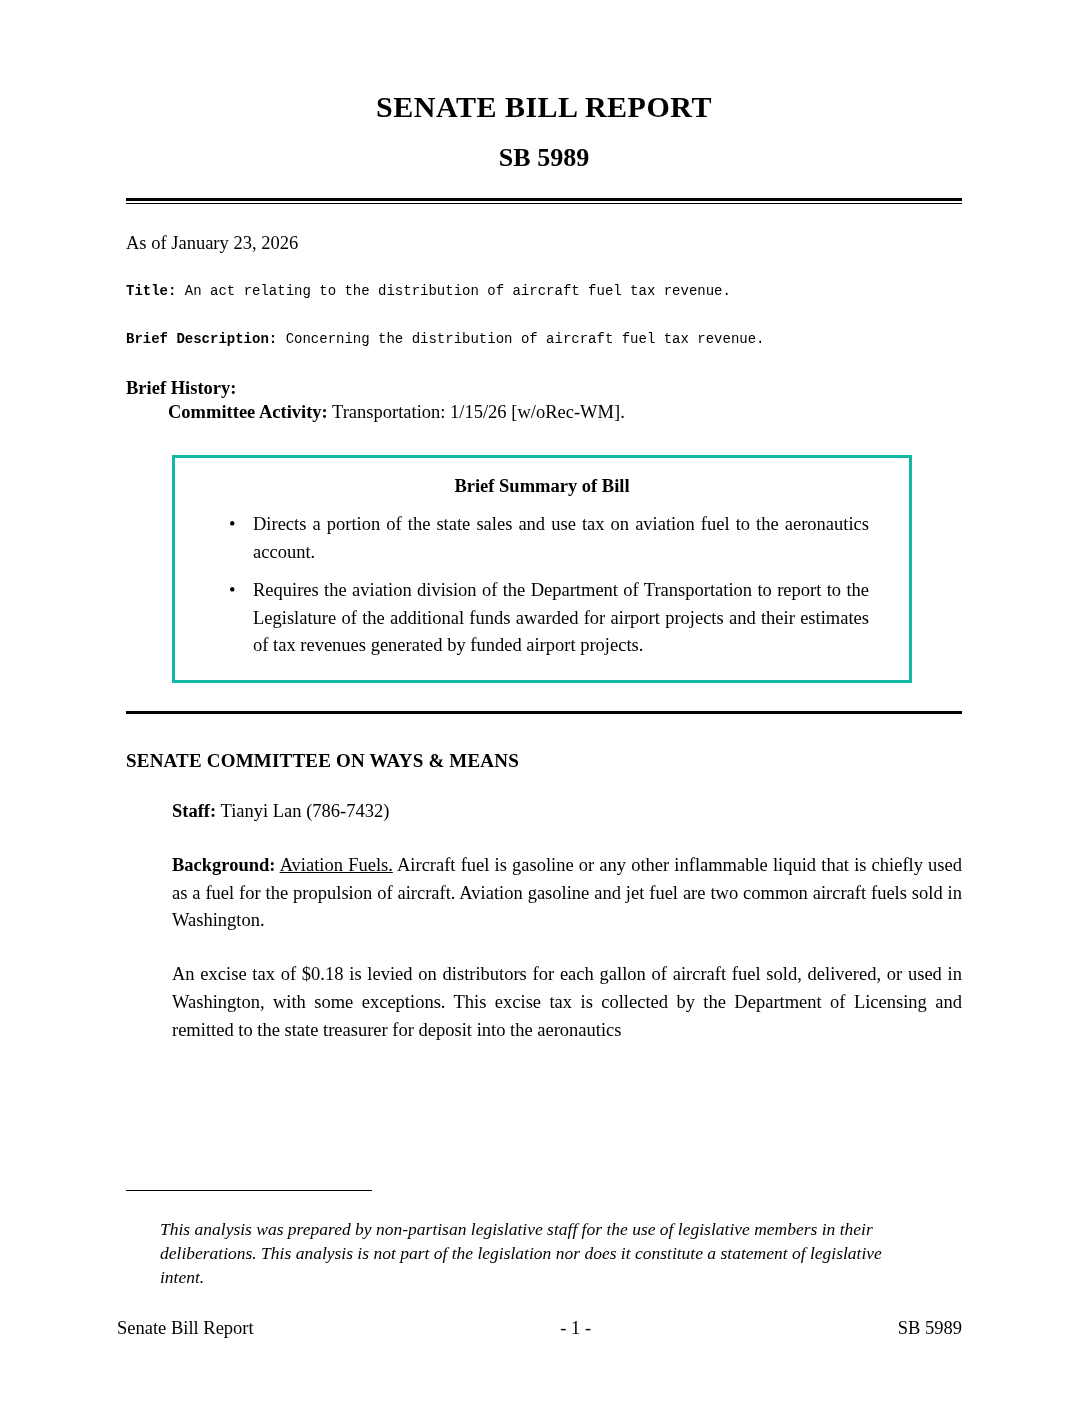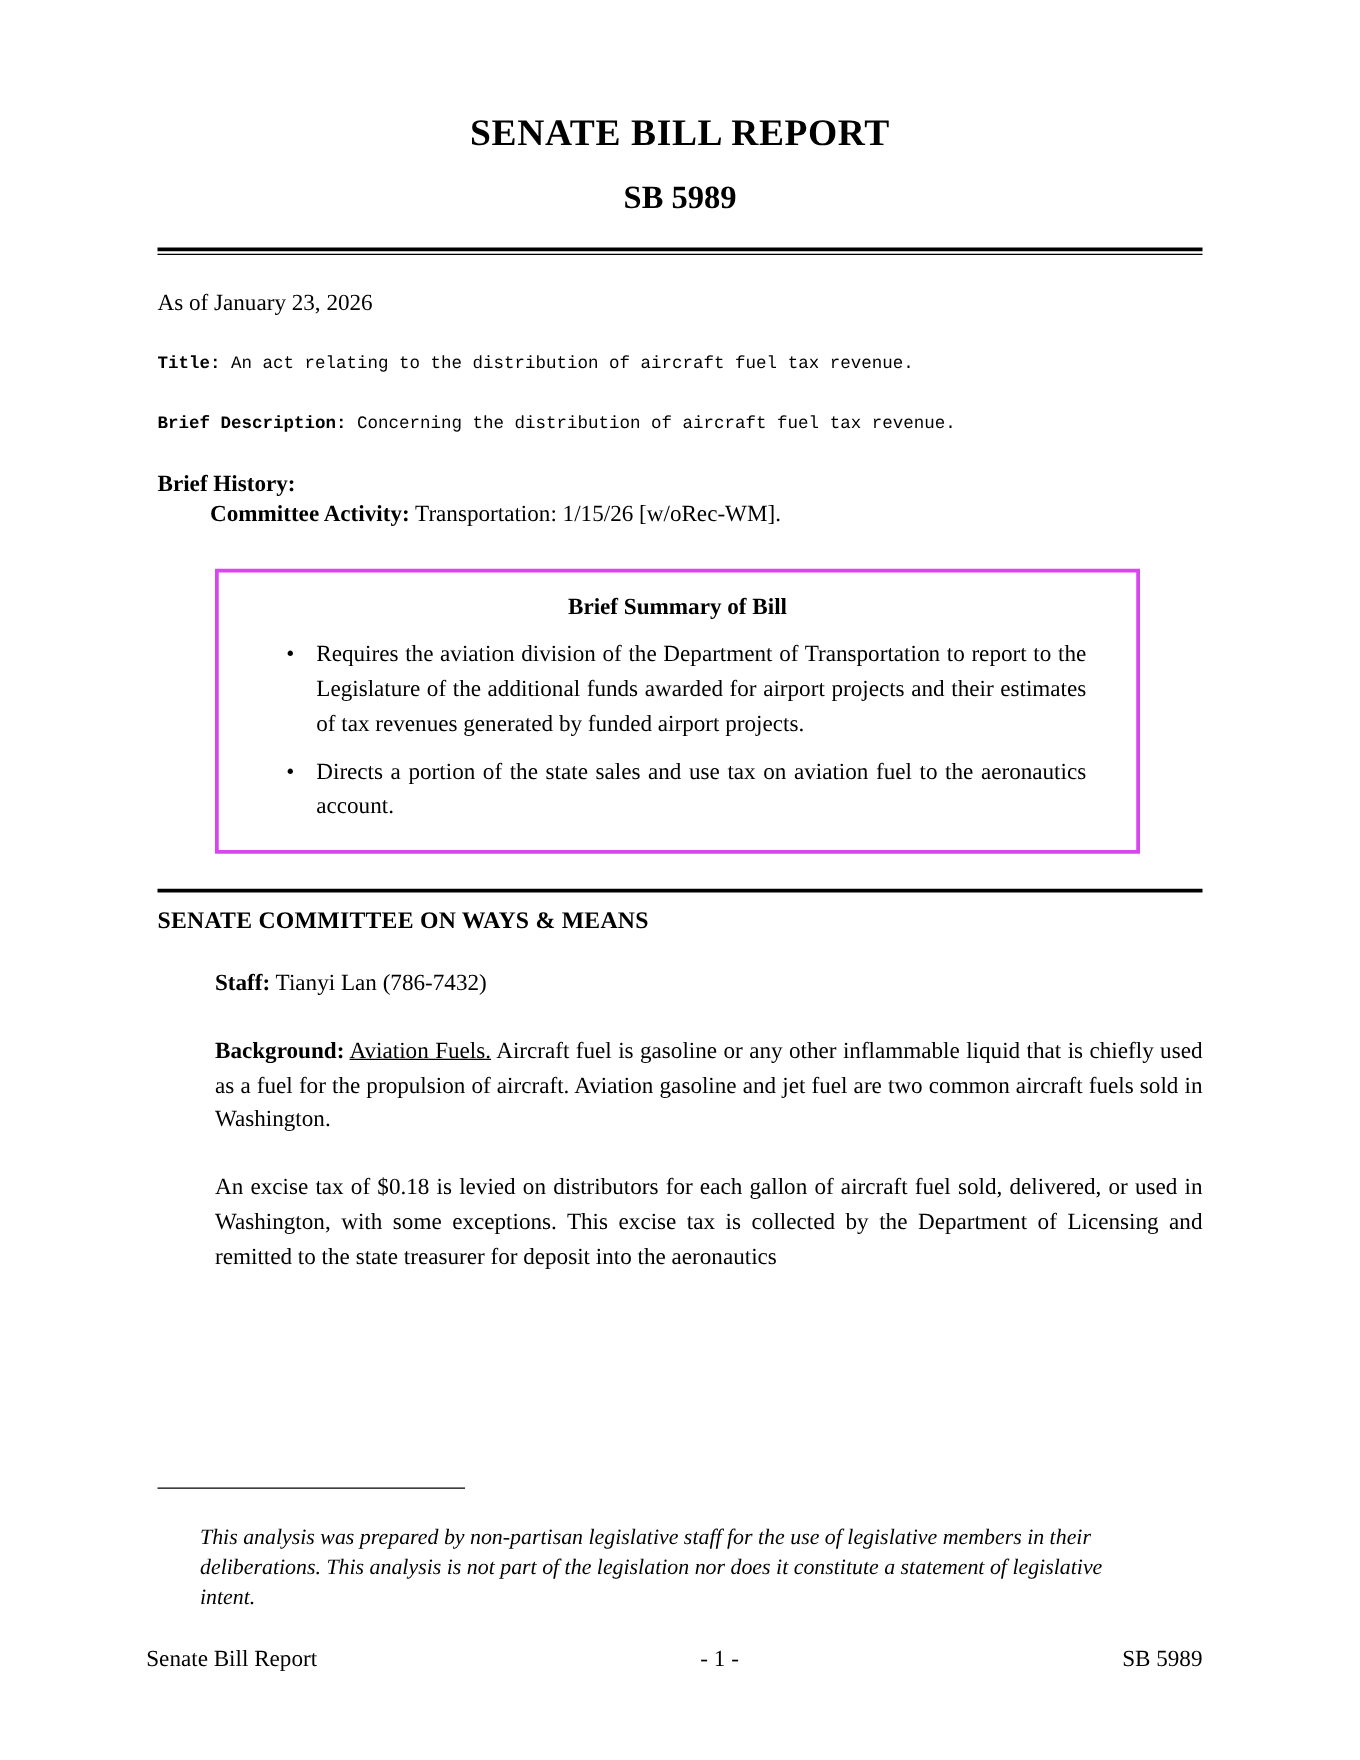--- a/index.html
+++ b/index.html
@@ -70,21 +70,21 @@
     margin-top: 28px;
   }
   .history-line {
     font-size: 18.5px;
     margin-left: 42px;
     line-height: 1.45;
   }
   .summary-box {
     margin: 30px 0 0 46px;
     width: 740px;
-    border: 3px solid #d946ef;
+    border: 3px solid #14b8a6;
     box-sizing: border-box;
     padding: 18px 26px 20px 26px;
   }
   .summary-title {
     text-align: center;
     font-weight: bold;
     font-size: 18.5px;
     margin-bottom: 14px;
   }
   ul.bullets {
@@ -107,21 +107,21 @@
     left: 2px;
     top: 0;
   }
   .rule-section {
     border-bottom: 3px solid #000;
     margin-top: 28px;
   }
   .committee-head {
     font-size: 19px;
     font-weight: bold;
-    margin-top: 12px;
+    margin-top: 36px;
     letter-spacing: 0.2px;
   }
   .indent-block {
     margin-left: 46px;
     font-size: 18.5px;
     margin-top: 26px;
     line-height: 1.5;
     text-align: justify;
   }
   .u { text-decoration: underline; }
@@ -180,22 +180,22 @@
 
     <div class="history-label">Brief History:</div>
     <div class="history-line">
       <b>Committee Activity:</b>
       <span>Transportation: 1/15/26 [w/oRec-WM].</span>
     </div>
 
     <div class="summary-box">
       <div class="summary-title">Brief Summary of Bill</div>
       <ul class="bullets">
+        <li>Directs a portion of the state sales and use tax on aviation fuel to the aeronautics account.</li>
         <li>Requires the aviation division of the Department of Transportation to report to the Legislature of the additional funds awarded for airport projects and their estimates of tax revenues generated by funded airport projects.</li>
-        <li>Directs a portion of the state sales and use tax on aviation fuel to the aeronautics account.</li>
       </ul>
     </div>
 
     <div class="rule-section"></div>
 
     <div class="committee-head">SENATE COMMITTEE ON WAYS &amp; MEANS</div>
 
     <div class="indent-block">
       <b>Staff:</b>
       <span>Tianyi Lan (786-7432)</span>

